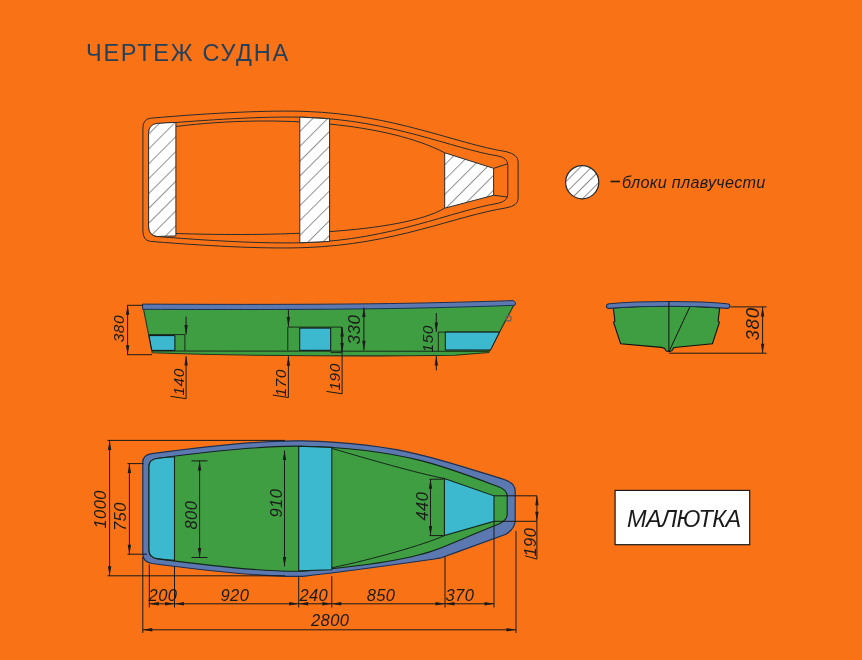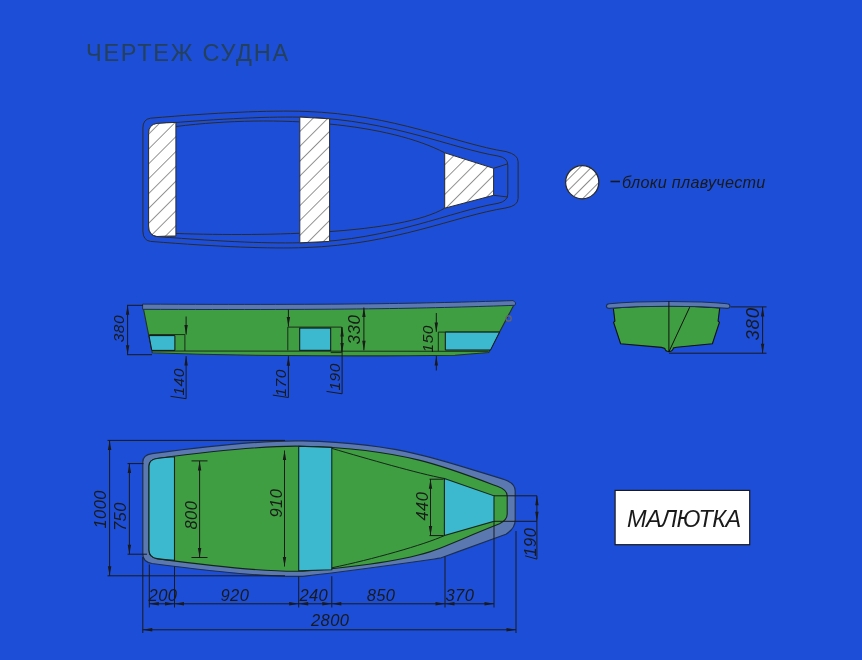--- a/index.html
+++ b/index.html
@@ -1,16 +1,16 @@
 <!DOCTYPE html>
 <html><head>
 <meta charset="utf-8">
 <style>
   html,body{margin:0;padding:0;background:#ffffff;}
-  #page{position:relative;width:862px;height:660px;background:#1d4ed8;overflow:hidden;
+  #page{position:relative;width:862px;height:660px;background:#f97316;overflow:hidden;
         font-family:"Liberation Sans", sans-serif;}
   svg{position:absolute;left:0;top:0;overflow:visible;}
   text{font-family:"Liberation Sans", sans-serif;}
 </style>
 </head>
 <body>
 <div id="page">
 <svg width="862" height="660" viewBox="0 0 862 660">
 <defs>
   <pattern id="hatch" patternUnits="userSpaceOnUse" width="10.5" height="10.5" patternTransform="rotate(-45)">

